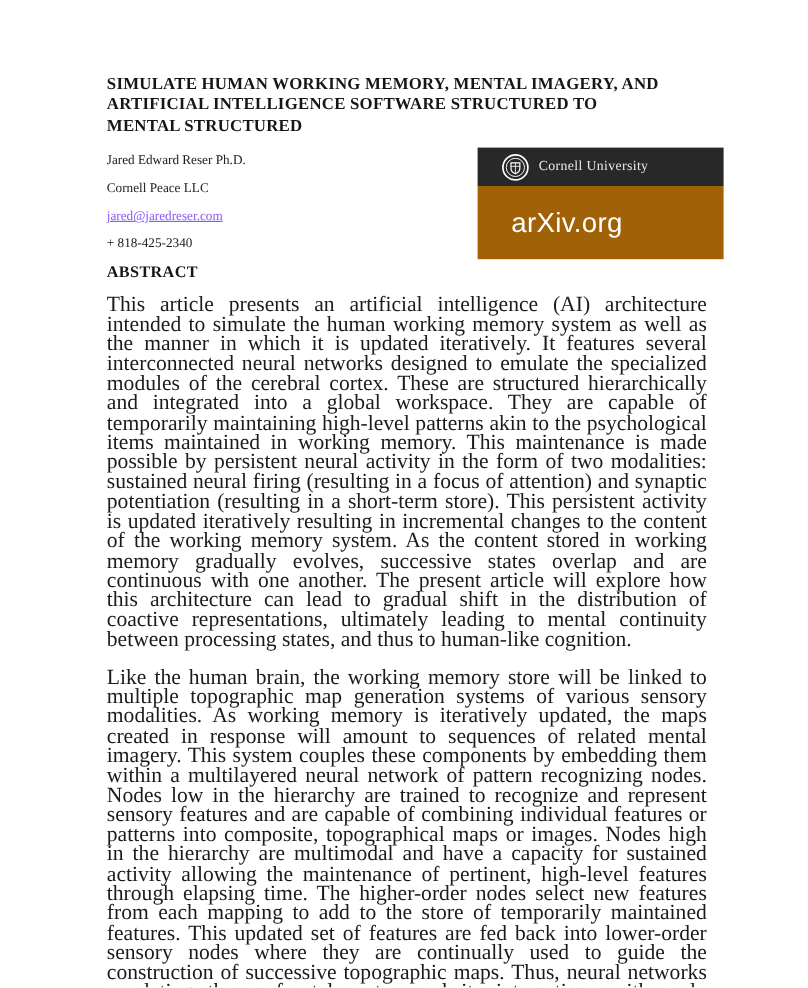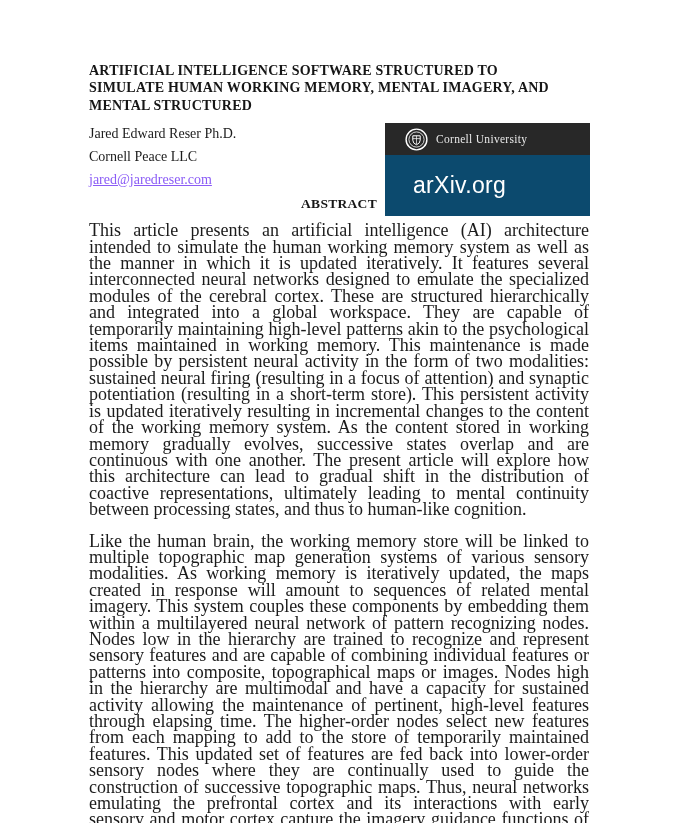--- a/index.html
+++ b/index.html
@@ -25,32 +25,32 @@
   .paper-title {
     font-size: 14px;
     font-weight: bold;
     line-height: 17.4px;
     letter-spacing: 0.2px;
     margin: 0 0 13px 0;
     color: #161616;
   }
   .author-block { margin: 0 0 0 0; }
   .author-line {
-    font-size: 14px;
+    font-size: 11px;
     line-height: 14px;
     margin: 0 0 9.5px 0;
     height: 13.5px;
   }
   .email-link {
     text-decoration: underline;
     color: #8b5cf6;
     cursor: pointer;
   }
   .abstract-heading {
-    text-align: center;
+    text-align: left;
     font-weight: bold;
     font-size: 13.5px;
     letter-spacing: 0.3px;
     margin: 4px 0 10px 0;
     color: #161616;
   }
   .body-para {
     font-size: 18px;
     line-height: 16.4px;
     text-align: justify;
@@ -60,21 +60,21 @@
     font-size: 12.9px;
     line-height: 16.4px;
     text-align: justify;
     margin: 40px 0 0 0;
   }
   .keywords-label { font-weight: bold; }
 
   
   .arxiv-banner {
     position: absolute;
-    left: 385px;
+    left: 398px;
     top: 123px;
     width: 205px;
     height: 93px;
   }
   .banner-top {
     height: 32px;
     display: flex;
     align-items: center;
     padding-left: 20px;
     box-sizing: border-box;
@@ -103,31 +103,32 @@
   }
 </style>
 </head>
 <body>
 
 <div class="page">
 
   <div class="content">
 
     <h1 class="paper-title">
+      <div>SIMULATE HUMAN WORKING MEMORY, MENTAL IMAGERY, AND</div>
       <div>ARTIFICIAL INTELLIGENCE SOFTWARE STRUCTURED TO</div>
-      <div>SIMULATE HUMAN WORKING MEMORY, MENTAL IMAGERY, AND</div>
       <div>MENTAL STRUCTURED</div>
     </h1>
 
     <div class="author-block">
       <div class="author-line">Jared Edward Reser Ph.D.</div>
       <div class="author-line">Cornell Peace LLC</div>
       <div class="author-line">
         <span class="email-link">jared@jaredreser.com</span>
       </div>
+      <div class="author-line">+ 818-425-2340</div>
     </div>
 
     <div class="abstract-heading">ABSTRACT</div>
 
     <p class="body-para">This article presents an artificial intelligence (AI) architecture intended to simulate the human working memory system as well as the manner in which it is updated iteratively. It features several interconnected neural networks designed to emulate the specialized modules of the cerebral cortex. These are structured hierarchically and integrated into a global workspace. They are capable of temporarily maintaining high-level patterns akin to the psychological items maintained in working memory. This maintenance is made possible by persistent neural activity in the form of two modalities: sustained neural firing (resulting in a focus of attention) and synaptic potentiation (resulting in a short-term store). This persistent activity is updated iteratively resulting in incremental changes to the content of the working memory system. As the content stored in working memory gradually evolves, successive states overlap and are continuous with one another. The present article will explore how this architecture can lead to gradual shift in the distribution of coactive representations, ultimately leading to mental continuity between processing states, and thus to human-like cognition.</p>
 
     <p class="body-para">Like the human brain, the working memory store will be linked to multiple topographic map generation systems of various sensory modalities. As working memory is iteratively updated, the maps created in response will amount to sequences of related mental imagery. This system couples these components by embedding them within a multilayered neural network of pattern recognizing nodes. Nodes low in the hierarchy are trained to recognize and represent sensory features and are capable of combining individual features or patterns into composite, topographical maps or images. Nodes high in the hierarchy are multimodal and have a capacity for sustained activity allowing the maintenance of pertinent, high-level features through elapsing time. The higher-order nodes select new features from each mapping to add to the store of temporarily maintained features. This updated set of features are fed back into lower-order sensory nodes where they are continually used to guide the construction of successive topographic maps. Thus, neural networks emulating the prefrontal cortex and its interactions with early sensory and motor cortex capture the imagery guidance functions of the human brain. This sensory and motor imagery creation, coupled with an iteratively updated working memory store may provide an AI system with the cognitive assets needed to produce generalized intelligence.</p>
 
     <p class="keywords-para"><span class="keywords-label">WORKING:</span><span> artificial intelligence, iterative updating, working memory, consciousness, superintelligence</span></p>
 
@@ -137,18 +138,18 @@
     <div class="banner-top" style="background: rgb(40, 40, 40);">
       <svg class="seal" width="23" height="23" viewBox="0 0 23 23">
         <circle cx="11.5" cy="11.5" r="10.4" fill="none" stroke="#ffffff" stroke-width="1.4"></circle>
         <circle cx="11.5" cy="11.5" r="7.6" fill="none" stroke="#ffffff" stroke-width="0.8"></circle>
         <path d="M7.8 7.8 h7.4 v4.4 q0 3.2 -3.7 4.6 q-3.7 -1.4 -3.7 -4.6 z" fill="none" stroke="#ffffff" stroke-width="1"></path>
         <line x1="7.8" y1="10.6" x2="15.2" y2="10.6" stroke="#ffffff" stroke-width="0.7"></line>
         <line x1="11.5" y1="7.8" x2="11.5" y2="16.4" stroke="#ffffff" stroke-width="0.7"></line>
       </svg>
       <span class="cornell-label">Cornell University</span>
     </div>
-    <div class="banner-bottom" style="background: #0c4a6e;">
+    <div class="banner-bottom" style="background: #a16207;">
       <span class="arxiv-label">arXiv.org</span>
     </div>
   </div>
 
 </div>
 
 </body></html>

